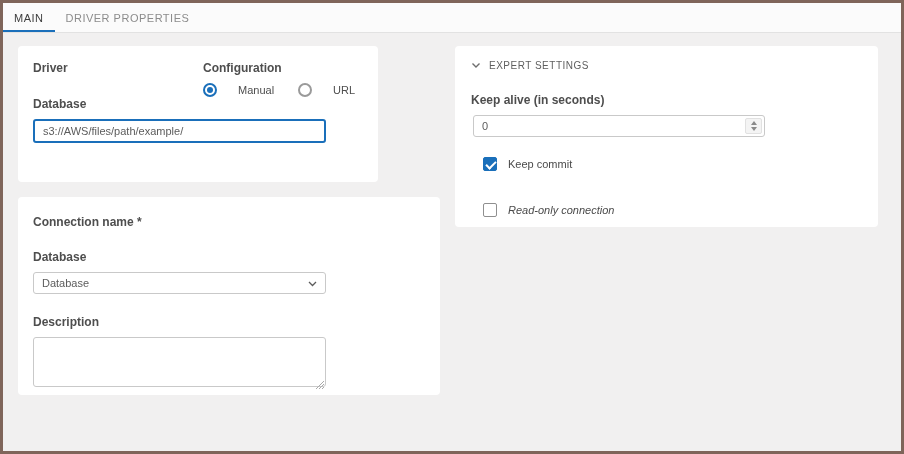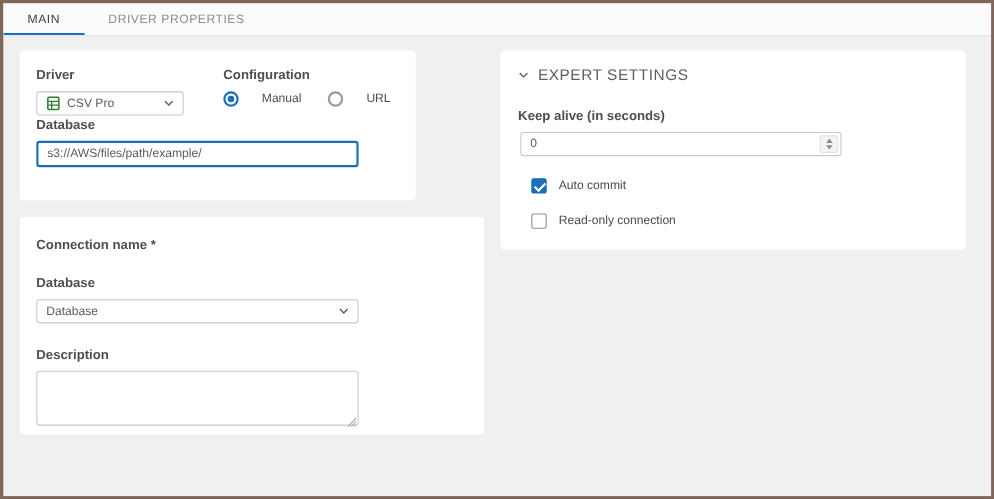--- a/index.html
+++ b/index.html
@@ -11,21 +11,21 @@
     border: 3px solid #7f655a;
     overflow: hidden;
   }
   
   .tabbar {
     position: absolute; top: 0; left: 0; right: 0; height: 30px;
     background: #fbfbfb; border-bottom: 1px solid #e2e2e2;
     display: flex; align-items: stretch;
   }
   .tab {
-    padding: 0 22px; display: flex; align-items: center;
+    padding: 0 11px; display: flex; align-items: center;
     font-size: 11px; letter-spacing: .5px; color: #8c8c8c;
     cursor: pointer; font-weight: 400;
   }
   .tab.active { color: #3d3d3d; box-shadow: inset 0 -2px 0 var(--accent); }
   
   .card {
     position: absolute; background: #ffffff; border-radius: 4px;
   }
   .card-driver    { left: 15px;  top: 43px;  width: 360px; height: 136px; padding: 15px; }
   .card-connection{ left: 15px;  top: 194px; width: 422px; height: 198px; padding: 18px 15px; }
@@ -62,32 +62,32 @@
     content: ""; position: absolute; left: 2px; top: 2px;
     width: 6px; height: 6px; border-radius: 50%; background: var(--accent);
   }
   .radio-label { font-size: 11px; color: #4e4e4e; padding-left: 15px; }
   
   .textarea-wrap { position: relative; width: 293px; height: 50px; }
   textarea.field-area { width: 293px; height: 50px; resize: none; padding: 4px 8px; }
   .resize-grip { position: absolute; right: 2px; bottom: 2px; width: 10px; height: 10px; }
   
   .expert-header { display: flex; align-items: center; gap: 8px; cursor: pointer; margin-bottom: 22px; }
-  .expert-title { font-size: 14px; letter-spacing: .5px; color: #5f5f5f; }
+  .expert-title { font-size: 10px; letter-spacing: .5px; color: #5f5f5f; }
   .spin-wrap { position: relative; width: 292px; margin-left: 2px; }
   .spinner {
     position: absolute; right: 3px; top: 3px; width: 17px; height: 16px;
     background: #f4f4f4; border: 1px solid #e1e1e1; border-radius: 2px;
     display: flex; flex-direction: column; align-items: center; justify-content: center;
     gap: 2px; cursor: pointer;
   }
   .tri-up    { width: 0; height: 0; border-left: 3px solid transparent; border-right: 3px solid transparent; border-bottom: 4px solid #8a8a8a; }
   .tri-down  { width: 0; height: 0; border-left: 3px solid transparent; border-right: 3px solid transparent; border-top: 4px solid #8a8a8a; }
   .check-row { display: flex; align-items: center; gap: 11px; margin-left: 12px; cursor: pointer; }
-  .check-row + .check-row { margin-top: 18px; }
+  .check-row + .check-row { margin-top: 32px; font-style: italic; }
   .checkbox {
     width: 14px; height: 14px; border: 1px solid #8f8f8f; border-radius: 2px;
     background: #fff; position: relative; flex: 0 0 auto;
   }
   .checkbox.checked { background: var(--accent); border-color: var(--accent); }
   .checkbox.checked::after {
     content: ""; position: absolute; left: 4px; top: 1px;
     width: 4px; height: 8px;
     border: solid #fff; border-width: 0 2px 2px 0; transform: rotate(45deg);
   }
@@ -105,36 +105,20 @@
   </div>
   <div class="tab">
     <span>DRIVER PROPERTIES</span>
   </div>
 </div>
 
 <div class="card card-driver">
   <div class="cols">
     <div class="col-driver">
       <div class="label">Driver</div>
-      <div class="select-box driver-select">
-        <span style="display:inline-flex;">
-          <svg width="13" height="14" viewBox="0 0 13 14">
-            <rect x="1.5" y="1.5" width="10" height="11" fill="#ffffff" stroke="#2e7d32" stroke-width="1.4" rx="1"></rect>
-            <line x1="2" y1="5.2" x2="11" y2="5.2" stroke="#2e7d32" stroke-width="1.2"></line>
-            <line x1="2" y1="8.6" x2="11" y2="8.6" stroke="#2e7d32" stroke-width="1.2"></line>
-            <line x1="5" y1="5.2" x2="5" y2="12" stroke="#2e7d32" stroke-width="1.2"></line>
-          </svg>
-        </span>
-        <span class="select-text">CSV Pro</span>
-        <span class="chev">
-          <svg width="9" height="6" viewBox="0 0 9 6">
-              <polyline points="1,1 4.5,4.5 8,1" fill="none" stroke="#5c5c5c" stroke-width="1.3"></polyline>
-            </svg>
-        </span>
-      </div>
     </div>
     <div>
       <div class="label">Configuration</div>
       <div class="radio-group">
         <div class="radio-opt">
           <span class="radio selected"></span>
           <span class="radio-label">Manual</span>
         </div>
         <div class="radio-opt">
           <span class="radio"></span>
@@ -195,20 +179,20 @@
       <input class="field" style="width: 292px;" type="text" value="0">
       <span class="spinner">
         <span class="tri-up"></span>
         <span class="tri-down"></span>
       </span>
     </div>
   </div>
 
   <div class="check-row">
     <span class="checkbox checked"></span>
-    <span class="check-label">Auto commit</span>
+    <span class="check-label">Keep commit</span>
   </div>
 
   <div class="check-row">
     <span class="checkbox"></span>
     <span class="check-label">Read-only connection</span>
   </div>
 </div>
 
 </body></html>

